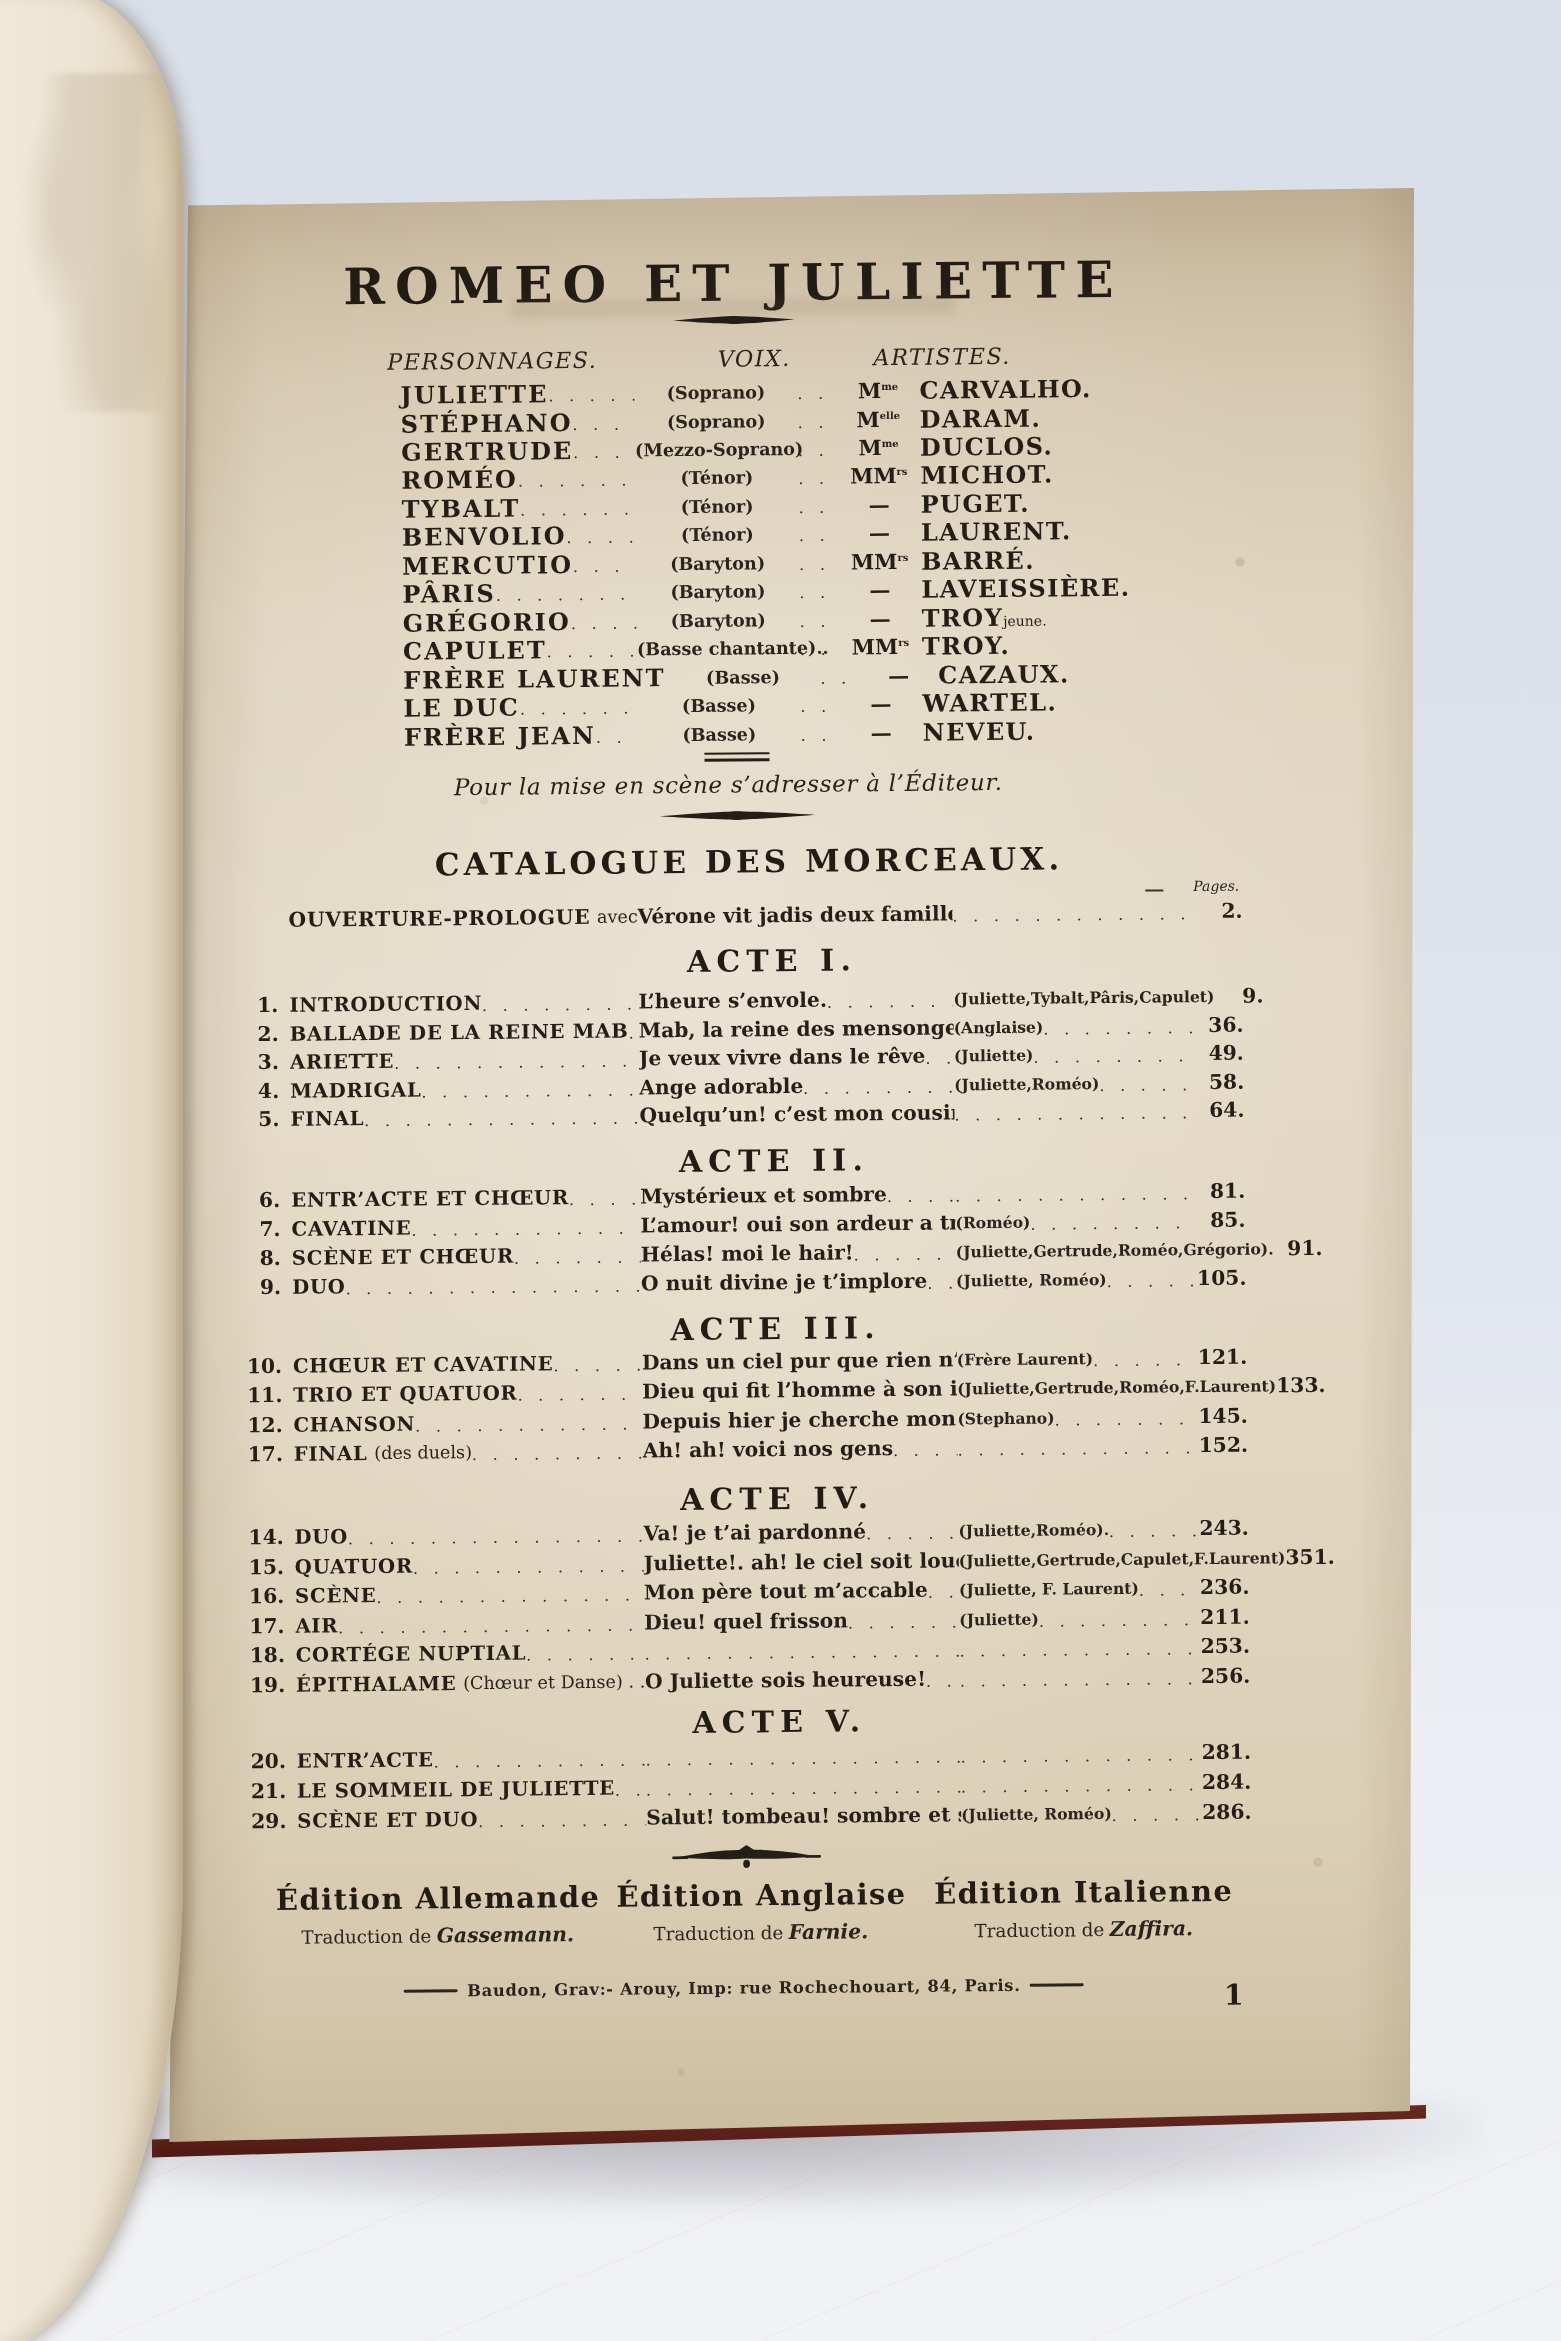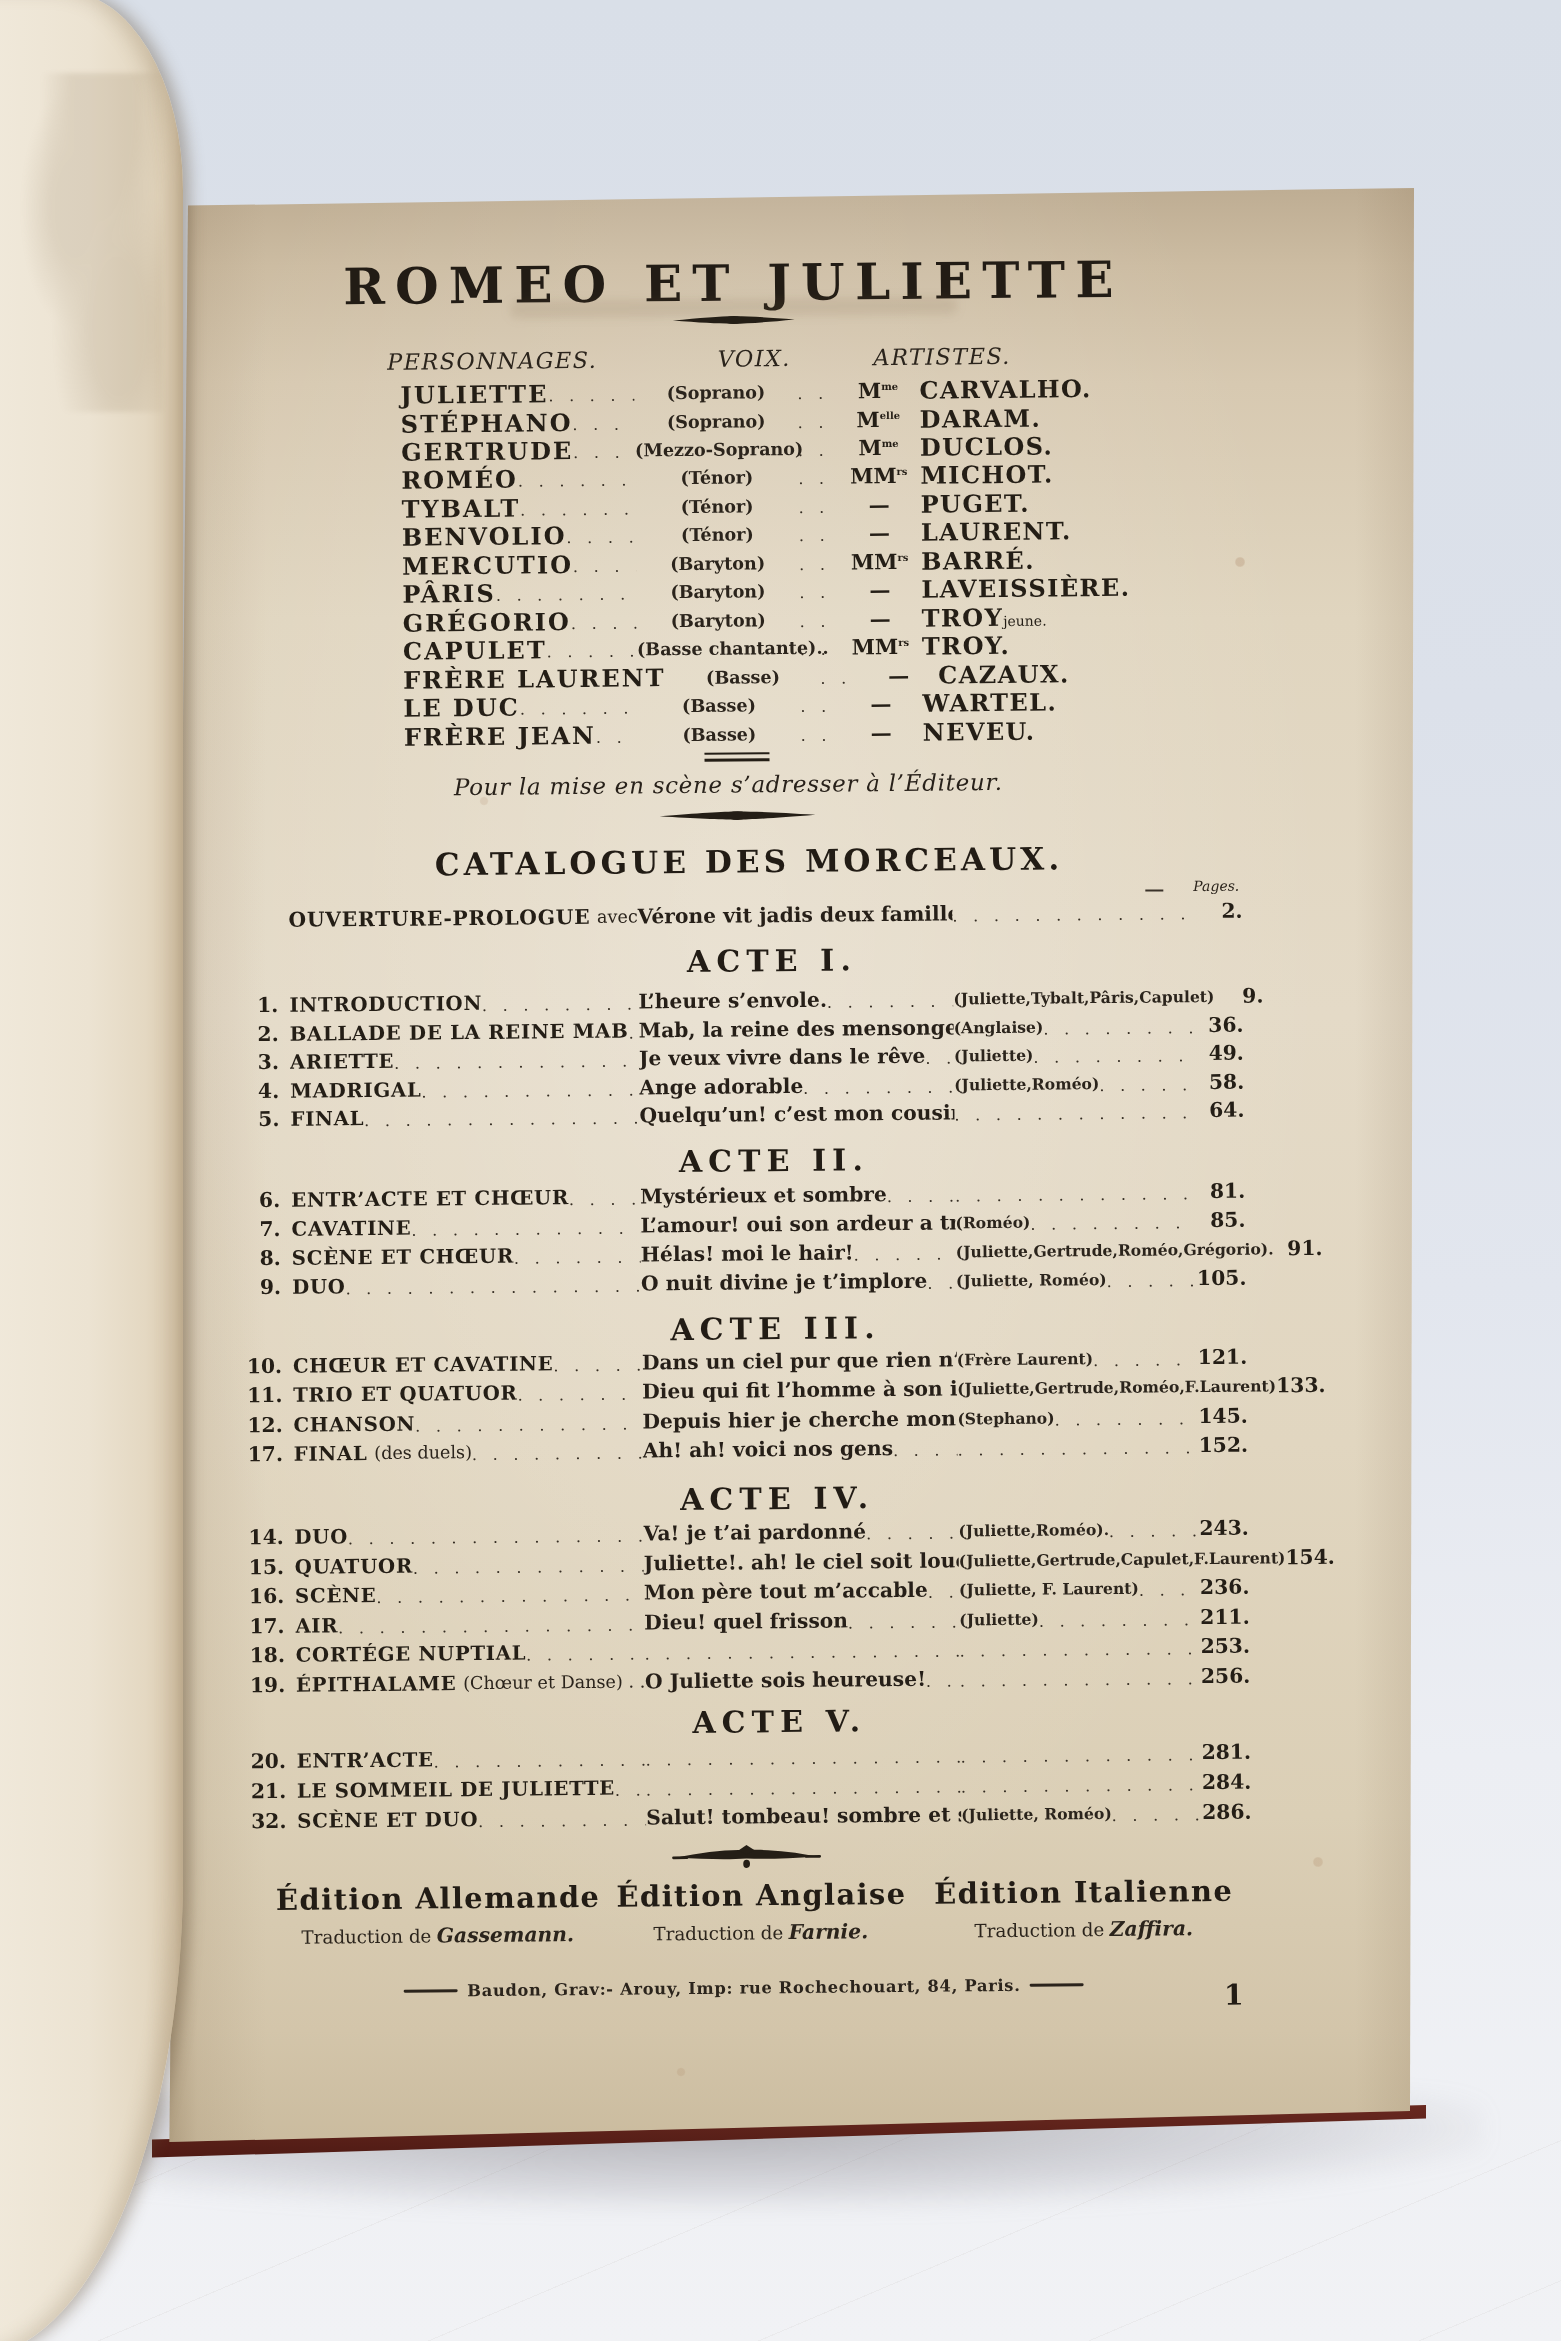--- a/index.html
+++ b/index.html
@@ -487,21 +487,21 @@
       <span class="cat-genre">QUATUOR</span>
 
       <span class="leader">. . . . . . . . . . . . . . . . . . . . . . . . . . . . . . . . . . . . . . . . . . . . . . . . . . . . . . . . . . . . . . . . . . . . . . . . . . . . . . . . </span>
     </span>
     <span class="title-box">
       <span class="cat-title">Juliette!. ah! le ciel soit loué</span>
 
     </span>
     <span class="cat-cast">(Juliette,Gertrude,Capulet,F.Laurent)</span>
     <span class="leader">. . . . . . . . . . . . . . . . . . . . . . . . . . . . . . . . . . . . . . . . . . . . . . . . . . . . . . . . . . . . . . . . . . . . . . . . . . . . . . . . </span>
-    <span class="cat-page">154.</span>
+    <span class="cat-page">351.</span>
   </div>
         <div class="cat-row" style="top: 1389px;">
     <span class="cat-num">16.</span>
     <span class="cat-gap"></span>
     <span class="genre-box">
       <span class="cat-genre">SCÈNE</span>
 
       <span class="leader">. . . . . . . . . . . . . . . . . . . . . . . . . . . . . . . . . . . . . . . . . . . . . . . . . . . . . . . . . . . . . . . . . . . . . . . . . . . . . . . . </span>
     </span>
     <span class="title-box">
@@ -587,21 +587,21 @@
     </span>
     <span class="title-box">
       <span class="cat-title"></span>
       <span class="leader">. . . . . . . . . . . . . . . . . . . . . . . . . . . . . . . . . . . . . . . . . . . . . . . . . . . . . . . . . . . . . . . . . . . . . . . . . . . . . . . . </span>
     </span>
     <span class="cat-cast"></span>
     <span class="leader">. . . . . . . . . . . . . . . . . . . . . . . . . . . . . . . . . . . . . . . . . . . . . . . . . . . . . . . . . . . . . . . . . . . . . . . . . . . . . . . . </span>
     <span class="cat-page">284.</span>
   </div>
         <div class="cat-row" style="top: 1614px;">
-    <span class="cat-num">32.</span>
+    <span class="cat-num">29.</span>
     <span class="cat-gap"></span>
     <span class="genre-box">
       <span class="cat-genre">SCÈNE ET DUO</span>
 
       <span class="leader">. . . . . . . . . . . . . . . . . . . . . . . . . . . . . . . . . . . . . . . . . . . . . . . . . . . . . . . . . . . . . . . . . . . . . . . . . . . . . . . . </span>
     </span>
     <span class="title-box">
       <span class="cat-title">Salut! tombeau! sombre et silencieux!</span>
 
     </span>

